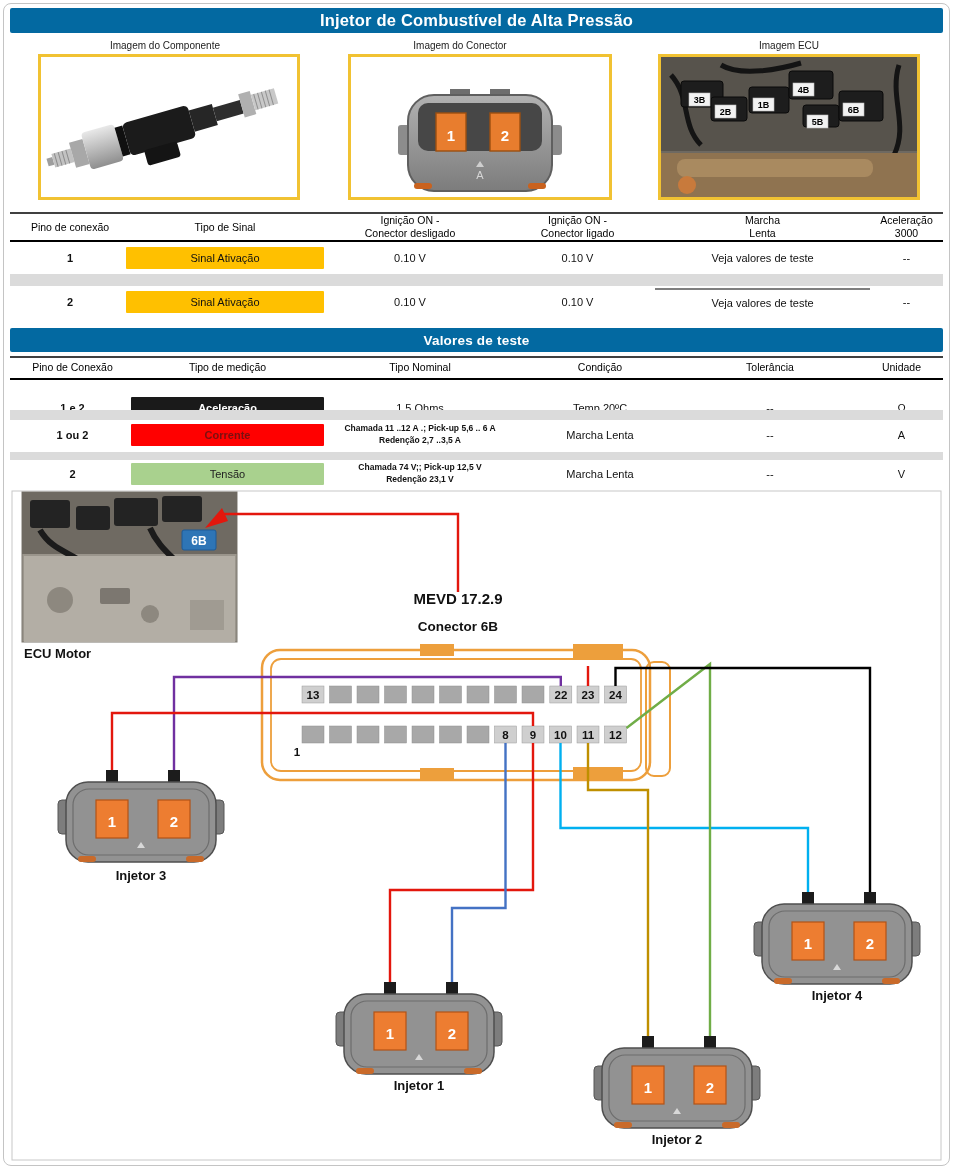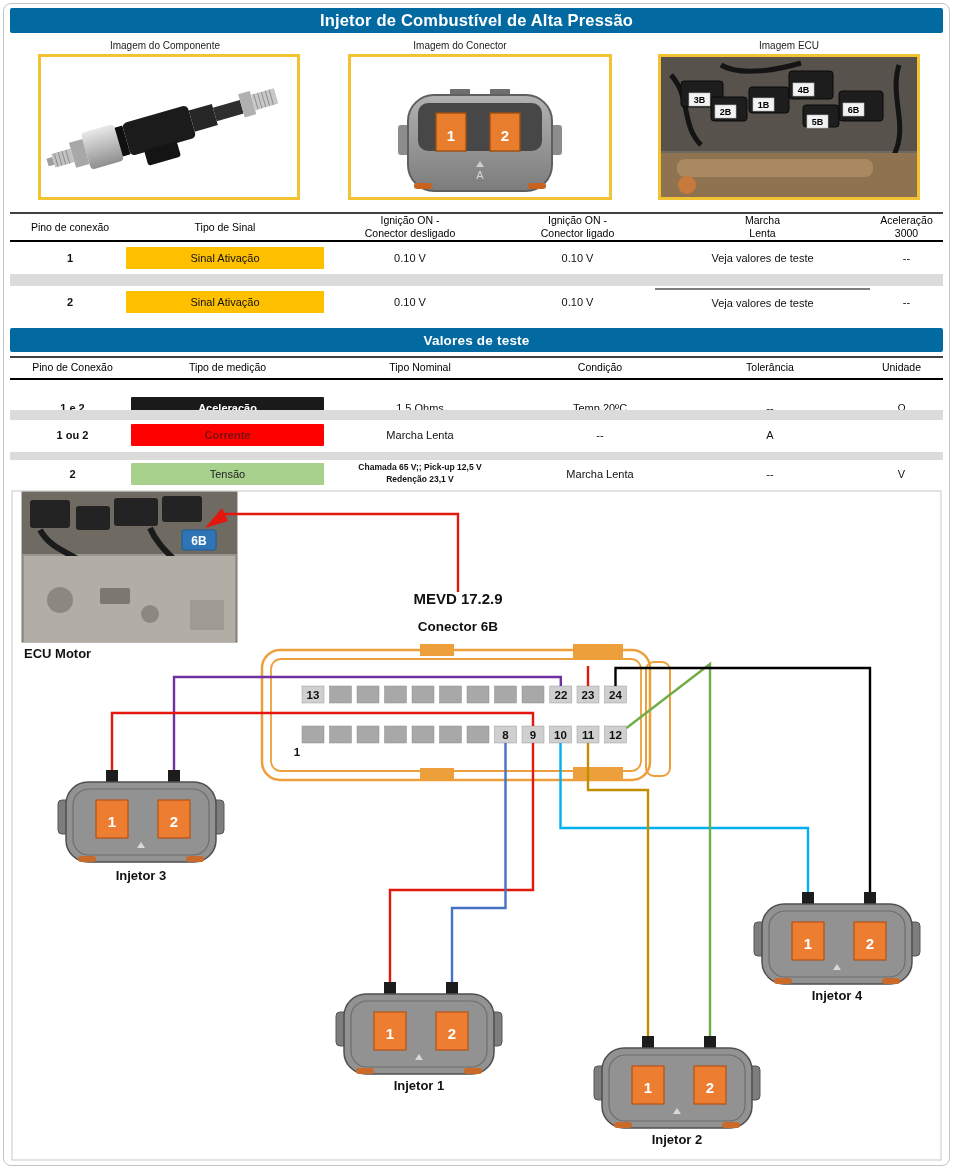--- a/index.html
+++ b/index.html
@@ -223,34 +223,38 @@
     <div class="td">Ω</div>
   </div>
 
   <div class="sep" style="top:410px;height:10px;"></div>
 
   <div class="grid g2" style="top:420px;height:30px;">
     <div class="td pin-cell">1 ou 2</div>
     <div class="td">
         <span class="badge badge-red">Corrente</span>
       </div>
+    <div class="td">
+      <div class="nom2">Chamada 11 ..12 A .; Pick-up 5,6 .. 6  A</div>
+      <div class="nom2">Redenção 2,7 ..3,5 A</div>
+    </div>
     <div class="td">Marcha Lenta</div>
     <div class="td">--</div>
     <div class="td">A</div>
   </div>
 
   <div class="sep" style="top:452px;height:8px;"></div>
 
   <div class="grid g2" style="top:460px;height:28px;">
     <div class="td pin-cell">2</div>
     <div class="td">
         <span class="badge badge-green">Tensão</span>
       </div>
     <div class="td">
-      <div class="nom2">Chamada 65 V;;  Pick-up 12,5 V</div>
+      <div class="nom2">Chamada 74 V;;  Pick-up 12,5 V</div>
       <div class="nom2">Redenção 23,1 V</div>
     </div>
     <div class="td">Marcha Lenta</div>
     <div class="td">--</div>
     <div class="td">V</div>
   </div>
 
   <svg id="diagram" viewBox="10 490 933 672">
     <defs>
       <g id="injconn">

